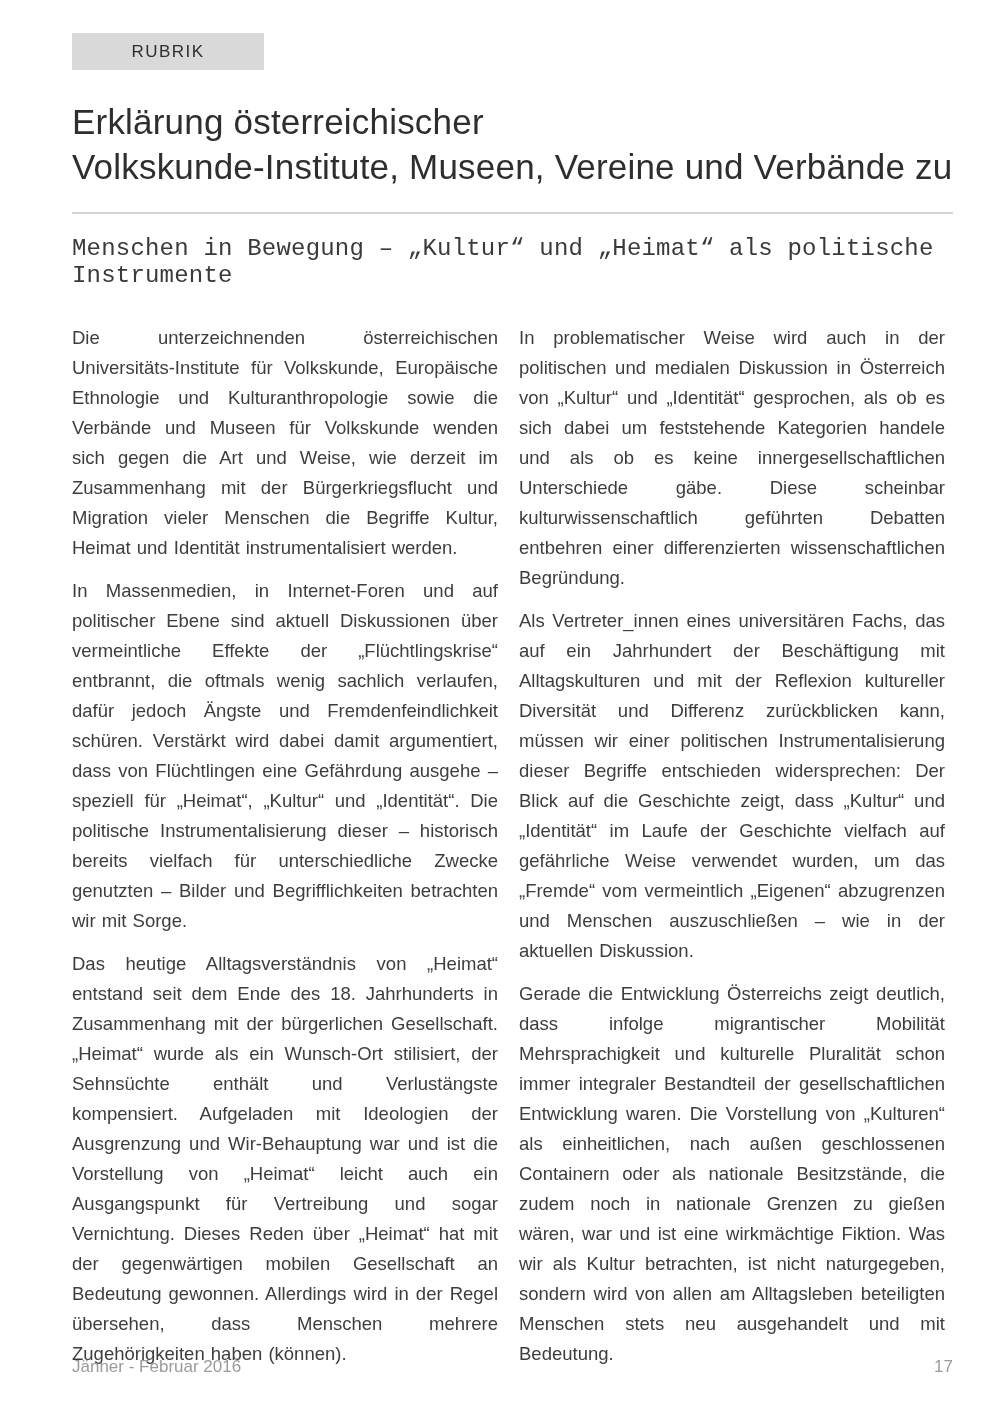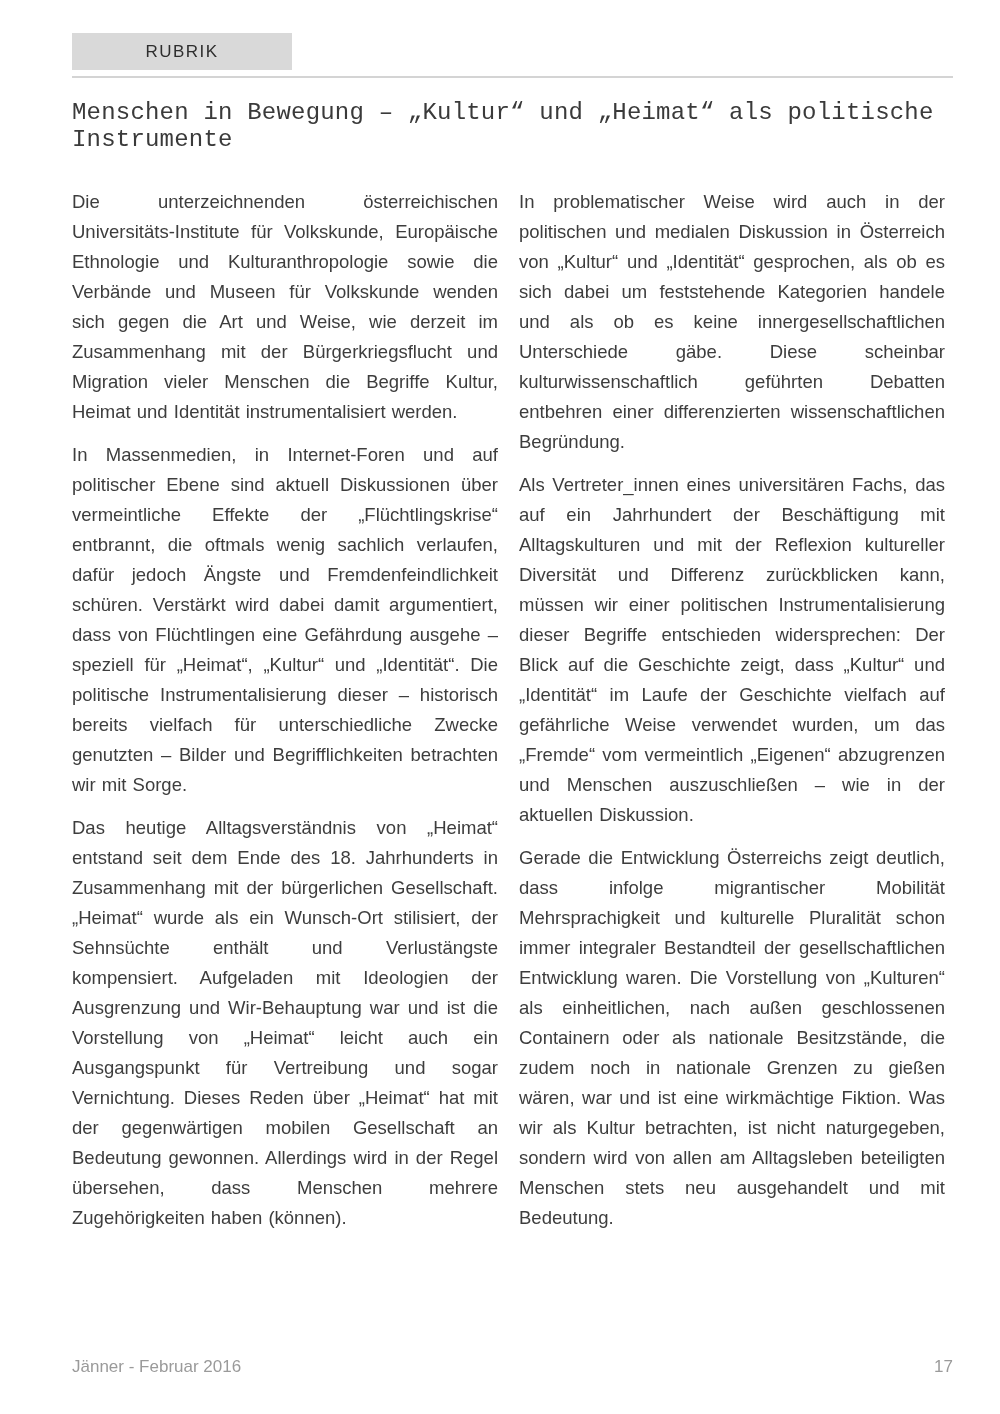--- a/index.html
+++ b/index.html
@@ -21,21 +21,21 @@
     overflow: hidden;
   }
   .content {
     position: absolute;
     left: 72px;
     top: 0;
     width: 881px;
   }
   .rubric {
     margin-top: 33px;
-    width: 220px;
+    width: 192px;
     height: 37px;
     background: var(--rubric-bg);
     display: flex;
     align-items: center;
     justify-content: center;
     font-size: 17px;
     letter-spacing: 1.5px;
     color: var(--title-color);
   }
   .title {
@@ -88,20 +88,24 @@
 </style>
 </head>
 <body>
 
 <div class="content">
 
   <div class="rubric">
     <span>RUBRIK</span>
   </div>
 
+  <h1 class="title">
+    <span>Erklärung österreichischer</span><br>
+    <span>Volkskunde-Institute, Museen, Vereine und Verbände zu</span>
+  </h1>
 
   <hr class="rule">
 
   <h2 class="subtitle">Menschen in Bewegung – „Kultur“ und „Heimat“ als politische Instrumente</h2>
 
   <div class="columns">
     <div class="col">
       <p>Die unterzeichnenden österreichischen Universitäts-Institute für Volkskunde, Europäische Ethnologie und Kulturanthropologie sowie die Verbände und Museen für Volkskunde wenden sich gegen die Art und Weise, wie derzeit im Zusammenhang mit der Bürgerkriegsflucht und Migration vieler Menschen die Begriffe Kultur, Heimat und Identität instrumentalisiert werden.</p>
       <p>In Massenmedien, in Internet-Foren und auf politischer Ebene sind aktuell Diskussionen über vermeintliche Effekte der „Flüchtlingskrise“ entbrannt, die oftmals wenig sachlich verlaufen, dafür jedoch Ängste und Fremdenfeindlichkeit schüren. Verstärkt wird dabei damit argumentiert, dass von Flüchtlingen eine Gefährdung ausgehe – speziell für „Heimat“, „Kultur“ und „Identität“. Die politische Instrumentalisierung dieser – historisch bereits vielfach für unterschiedliche Zwecke genutzten – Bilder und Begrifflichkeiten betrachten wir mit Sorge.</p>
       <p>Das heutige Alltagsverständnis von „Heimat“ entstand seit dem Ende des 18. Jahrhunderts in Zusammenhang mit der bürgerlichen Gesellschaft. „Heimat“ wurde als ein Wunsch-Ort stilisiert, der Sehnsüchte enthält und Verlustängste kompensiert. Aufgeladen mit Ideologien der Ausgrenzung und Wir-Behauptung war und ist die Vorstellung von „Heimat“ leicht auch ein Ausgangspunkt für Vertreibung und sogar Vernichtung. Dieses Reden über „Heimat“ hat mit der gegenwärtigen mobilen Gesellschaft an Bedeutung gewonnen. Allerdings wird in der Regel übersehen, dass Menschen mehrere Zugehörigkeiten haben (können).</p>

